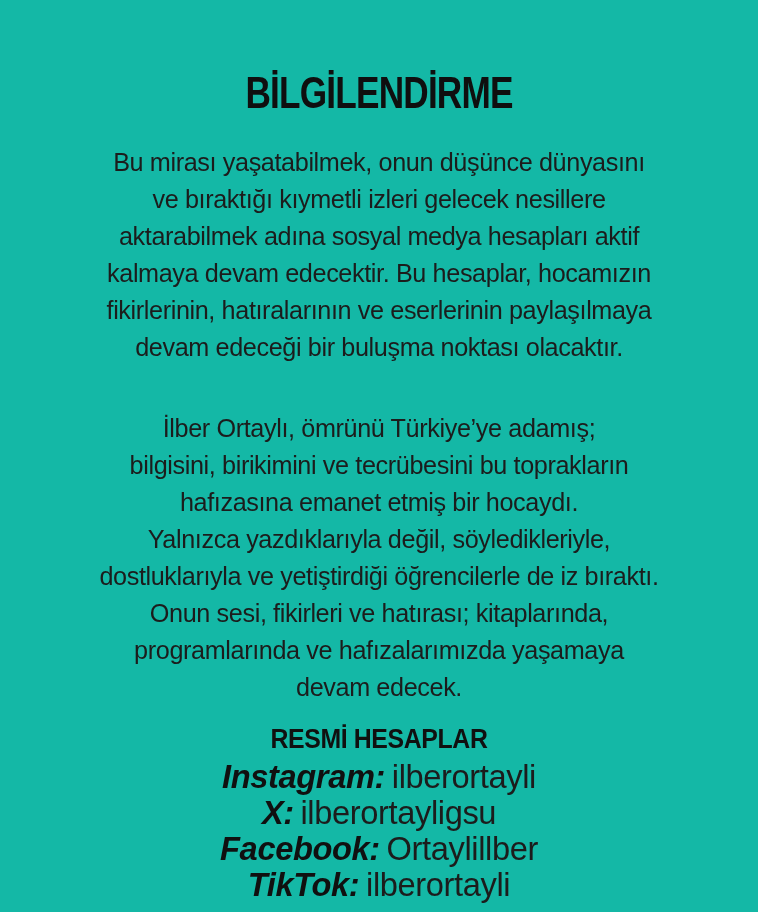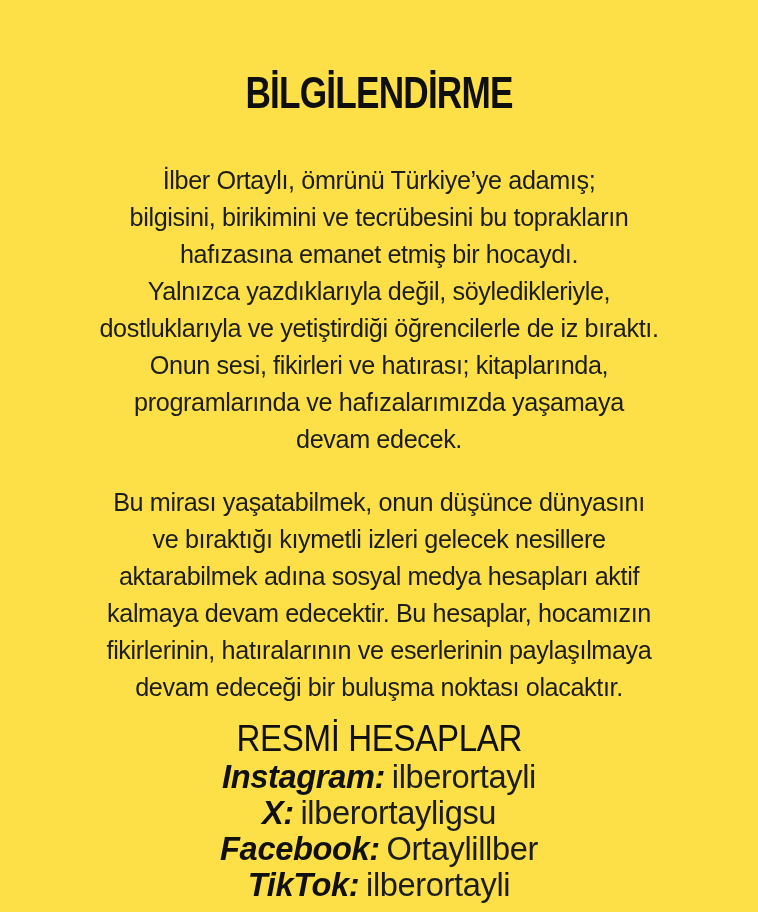--- a/index.html
+++ b/index.html
@@ -3,21 +3,21 @@
 <meta charset="utf-8">
 <style>
   html, body {
     margin: 0;
     padding: 0;
   }
   .page {
     position: relative;
     width: 758px;
     height: 912px;
-    background: #fde047;
+    background: #14b8a6;
     overflow: hidden;
     font-family: "Liberation Sans", sans-serif;
     color: #1b1b1b;
     text-align: center;
   }
   .title {
     margin: 0;
     padding-top: 68px;
     font-size: 44px;
     line-height: 50px;
@@ -42,23 +42,23 @@
   .para-2 { margin-top: 26px; }
   .para .line {
     display: block;
     transform: scaleX(0.97);
     transform-origin: center;
     white-space: nowrap;
   }
   .accounts-heading {
     margin: 0;
     margin-top: 16px;
-    font-size: 36px;
+    font-size: 27px;
     line-height: 34px;
-    font-weight: 400;
+    font-weight: 700;
     color: #101010;
     letter-spacing: -0.4px;
   }
   .accounts-heading .squeeze {
     display: inline-block;
     transform: scaleX(0.92);
     transform-origin: center;
     white-space: nowrap;
   }
   .accounts {
@@ -86,38 +86,38 @@
 </style>
 </head>
 <body>
 
 <div class="page">
 
   <h1 class="title">
     <span class="squeeze">BİLGİLENDİRME</span>
   </h1>
 
+  <div class="para para-2">
+    <span class="line">Bu mirası yaşatabilmek, onun düşünce dünyasını</span>
+    <span class="line">ve bıraktığı kıymetli izleri gelecek nesillere</span>
+    <span class="line">aktarabilmek adına sosyal medya hesapları aktif</span>
+    <span class="line">kalmaya devam edecektir. Bu hesaplar, hocamızın</span>
+    <span class="line">fikirlerinin, hatıralarının ve eserlerinin paylaşılmaya</span>
+    <span class="line">devam edeceği bir buluşma noktası olacaktır.</span>
+  </div>
+
   <div class="para para-1">
     <span class="line">İlber Ortaylı, ömrünü Türkiye’ye adamış;</span>
     <span class="line">bilgisini, birikimini ve tecrübesini bu toprakların</span>
     <span class="line">hafızasına emanet etmiş bir hocaydı.</span>
     <span class="line">Yalnızca yazdıklarıyla değil, söyledikleriyle,</span>
     <span class="line">dostluklarıyla ve yetiştirdiği öğrencilerle de iz bıraktı.</span>
     <span class="line">Onun sesi, fikirleri ve hatırası; kitaplarında,</span>
     <span class="line">programlarında ve hafızalarımızda yaşamaya</span>
     <span class="line">devam edecek.</span>
-  </div>
-
-  <div class="para para-2">
-    <span class="line">Bu mirası yaşatabilmek, onun düşünce dünyasını</span>
-    <span class="line">ve bıraktığı kıymetli izleri gelecek nesillere</span>
-    <span class="line">aktarabilmek adına sosyal medya hesapları aktif</span>
-    <span class="line">kalmaya devam edecektir. Bu hesaplar, hocamızın</span>
-    <span class="line">fikirlerinin, hatıralarının ve eserlerinin paylaşılmaya</span>
-    <span class="line">devam edeceği bir buluşma noktası olacaktır.</span>
   </div>
 
   <h2 class="accounts-heading">
     <span class="squeeze">RESMİ HESAPLAR</span>
   </h2>
 
   <div class="accounts">
     <span class="account-row">
       <span class="platform">Instagram:</span><span class="handle">ilberortayli</span>
     </span>

